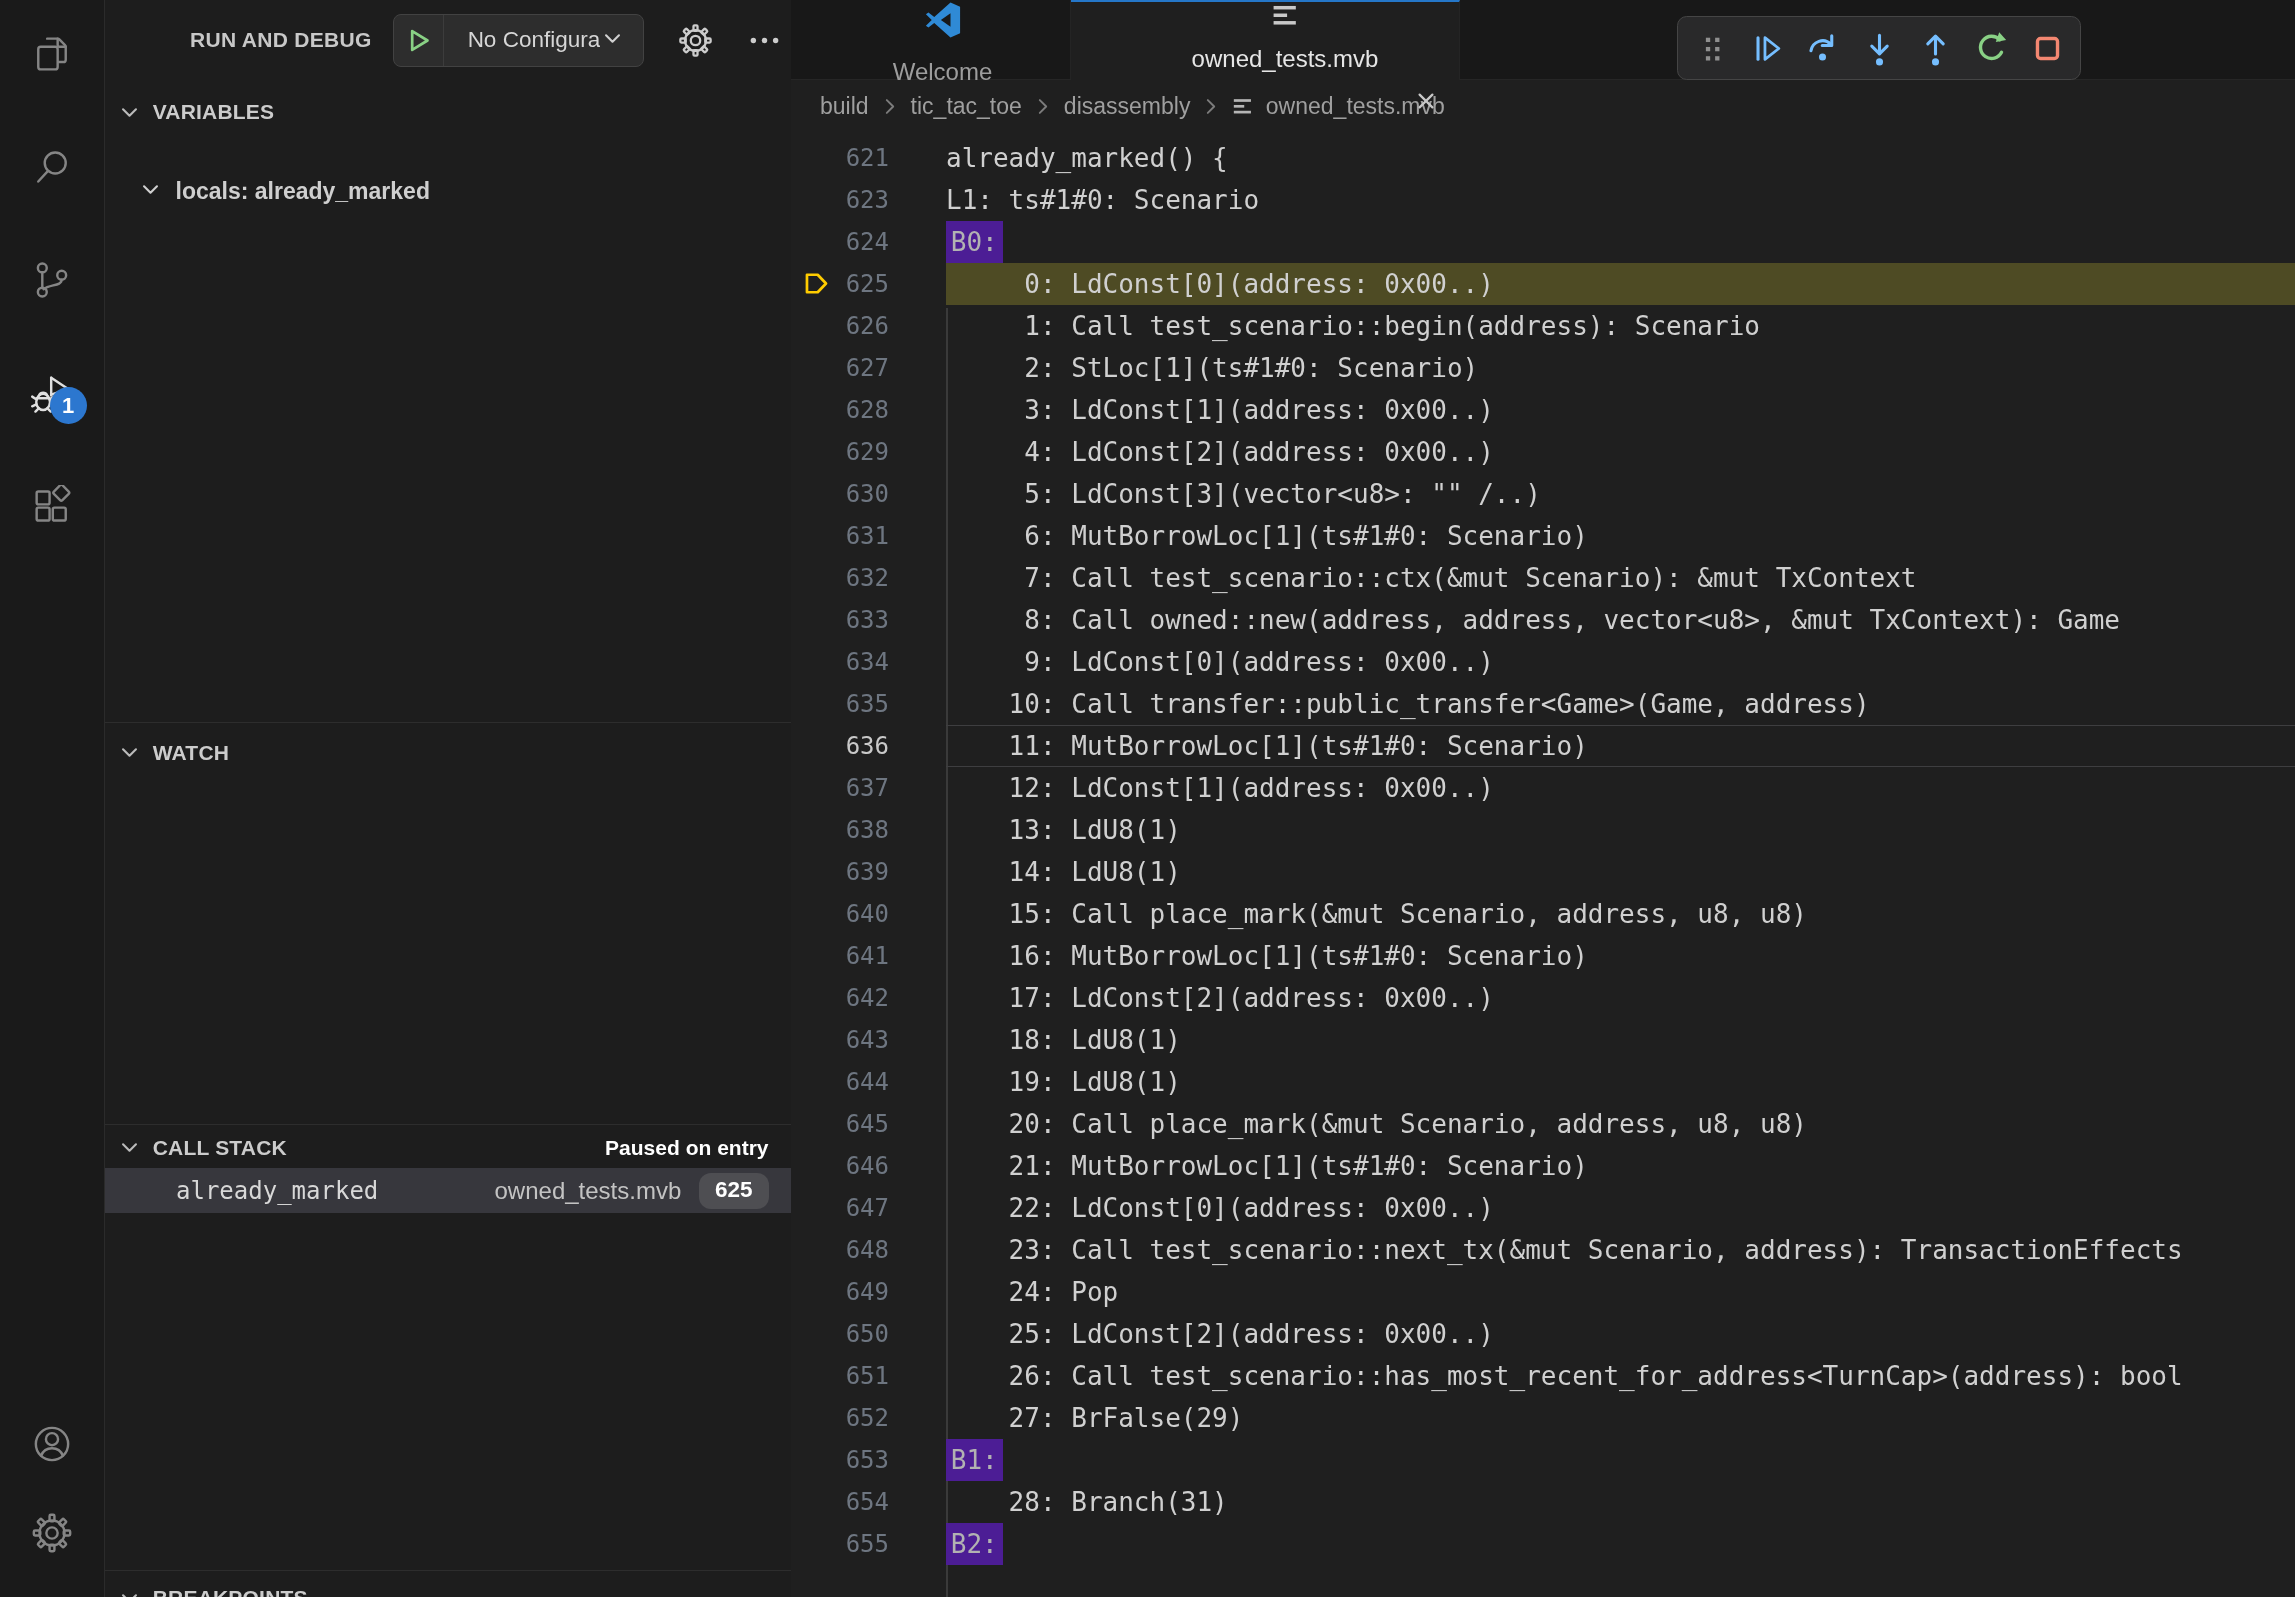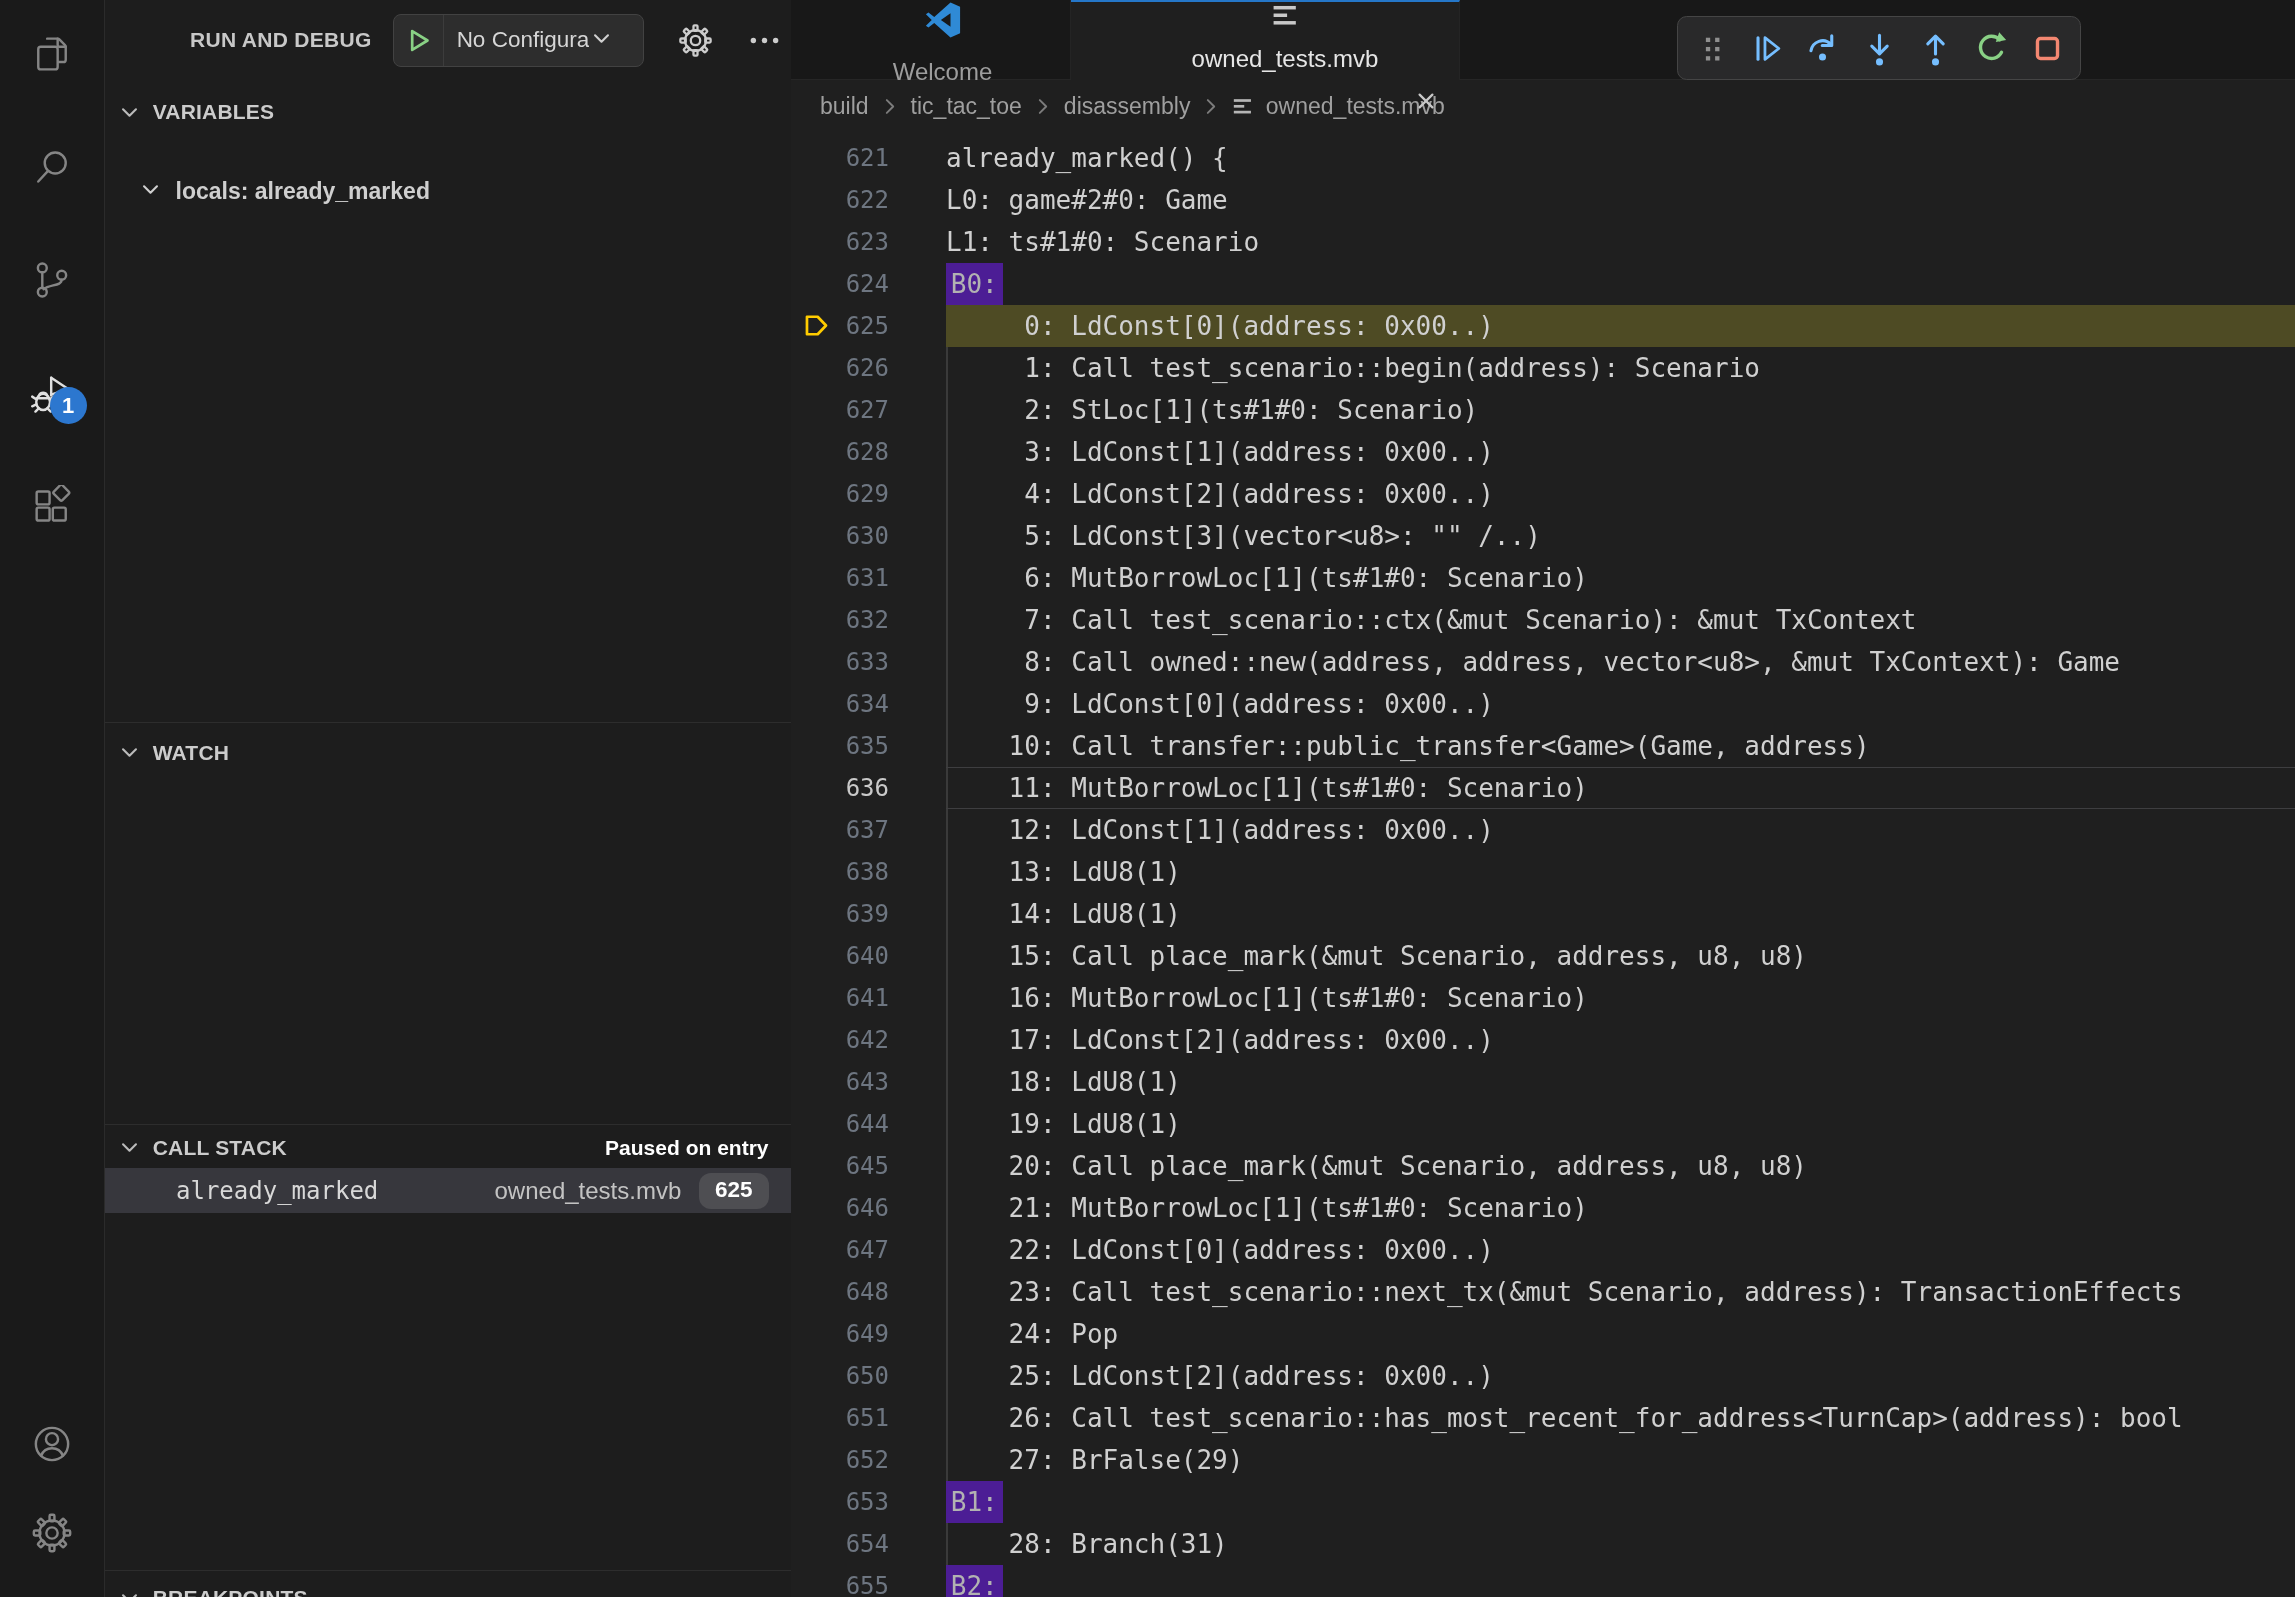--- a/index.html
+++ b/index.html
@@ -24,21 +24,21 @@
   
   #sidebar { position:absolute; left:105px; top:0; bottom:0; width:687px;
     background:#1d1d1d; border-right:0.8px solid #2b2b2b; }
   #sidebar-header { position:absolute; top:0; left:0; right:0; height:80px;
     display:flex; align-items:center; padding-left:46px; }
   #rnd-title { font-size:21px; font-weight:bold; letter-spacing:0.3px; color:#c8c8c8; white-space:nowrap;margin-left:39px; }
   #config-control { margin-left:21px; width:251px; height:53px; background:#2d2d2d;
     border:0.8px solid #424242; border-radius:8px; display:flex; align-items:center; overflow:hidden; cursor:pointer; }
   #config-play { width:50px; height:100%; display:flex; align-items:center; justify-content:center;
     border-right:0.8px solid #3c3c3c; flex:none; }
-  #config-label { color:#d6d6d6; font-size:22.5px; margin-left:13px; white-space:nowrap;
+  #config-label { color:#d6d6d6; font-size:22.5px; margin-left:24px; white-space:nowrap;
     overflow:hidden; max-width:134px; }
   #config-chevron { margin-left:1.6px; margin-right:8px; color:#d0d0d0; flex:none; }
   .hdr-icon { margin-left:34px; color:#cccccc; cursor:pointer; display:flex; }
 
   .section { position:absolute; left:0; right:0; }
   .sec-border { border-top:0.8px solid #2d2d2d; }
   .sec-header { display:flex; align-items:center; gap:13px; padding:16px 22.5px 0 13.7px;
     height:48px; color:#cccccc; cursor:pointer; }
   .sec-header .twisty { color:#bbbbbb; display:flex; }
   .sec-title { font-size:21px; font-weight:bold; letter-spacing:0.2px; }
@@ -371,24 +371,20 @@
     </div>
 
   <div id="code">
     <div id="indent-guide"></div>
     <div id="code-lines">
         <div class="line">
           <div class="gutter mono">621</div>
           <div class="ltext">already_marked() {</div>
         </div>
         <div class="line">
-          <div class="gutter mono">622</div>
-          <div class="ltext">L0: game#2#0: Game</div>
-        </div>
-        <div class="line">
           <div class="gutter mono">623</div>
           <div class="ltext">L1: ts#1#0: Scenario</div>
         </div>
         <div class="line">
           <div class="gutter mono">624</div>
           <div class="ltext"><span class="blabel">B0:</span></div>
         </div>
         <div class="line current">
           <div class="gutter mono">625<span class="marker">
               <svg width="29" height="27" viewBox="0 0 36 34">

